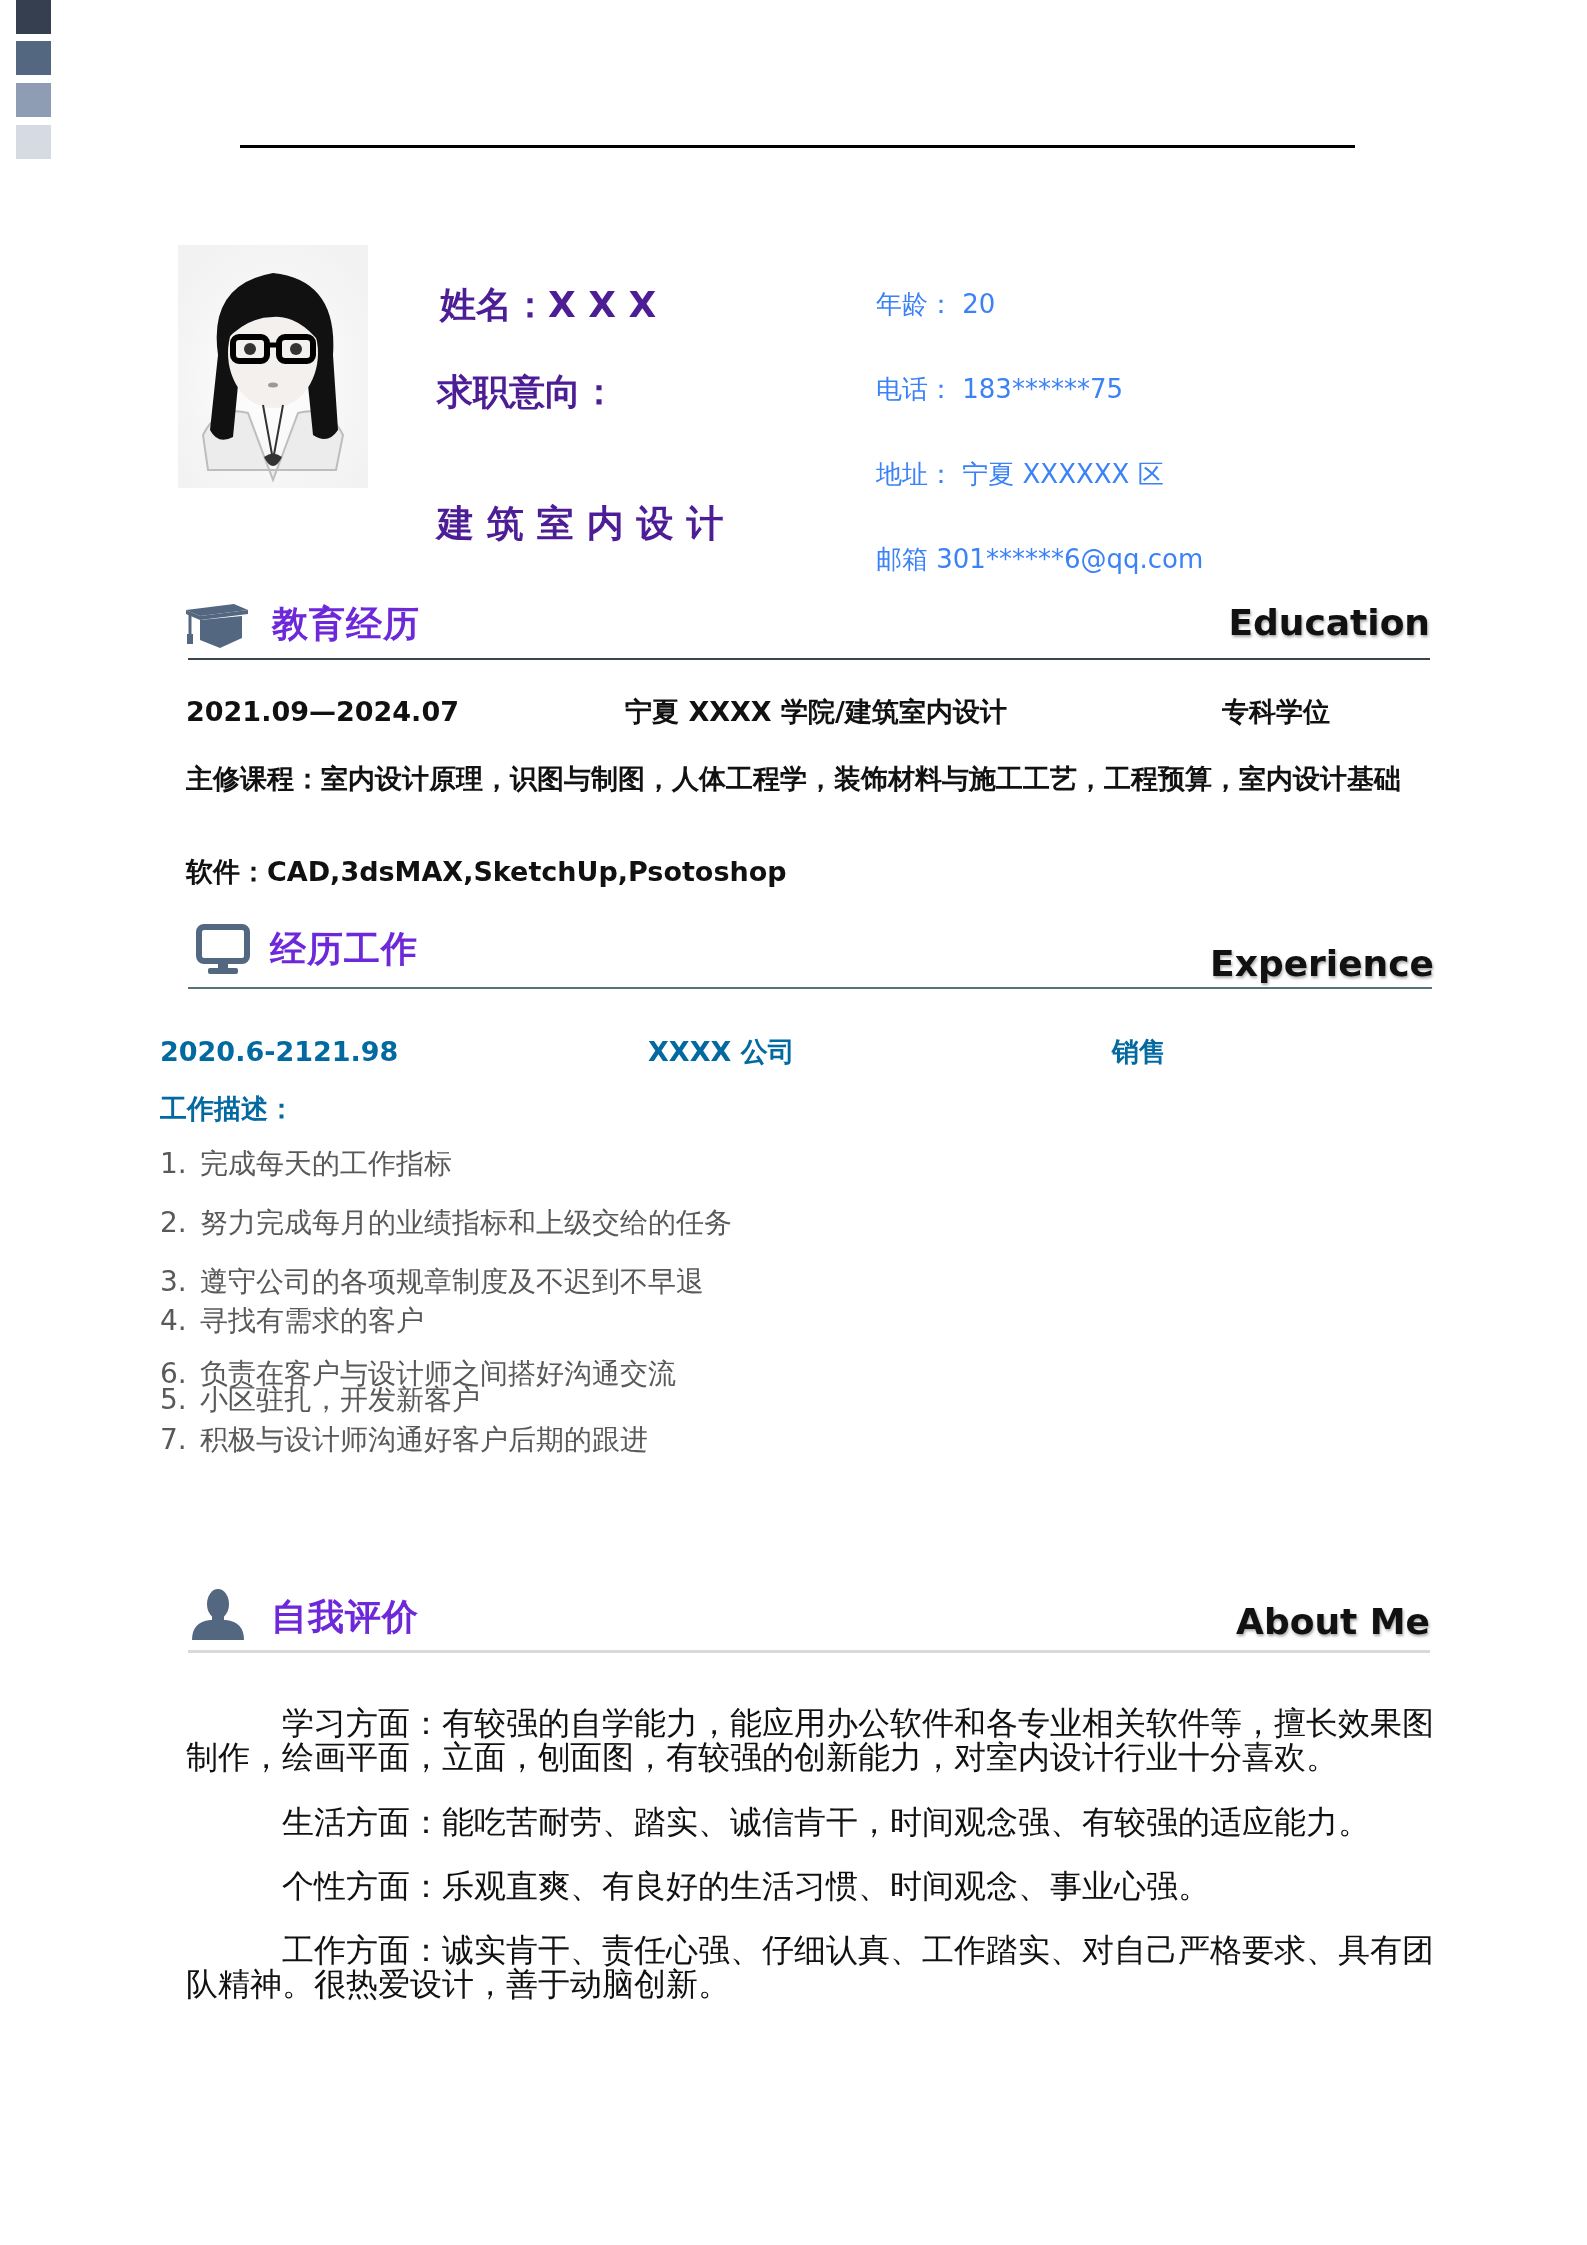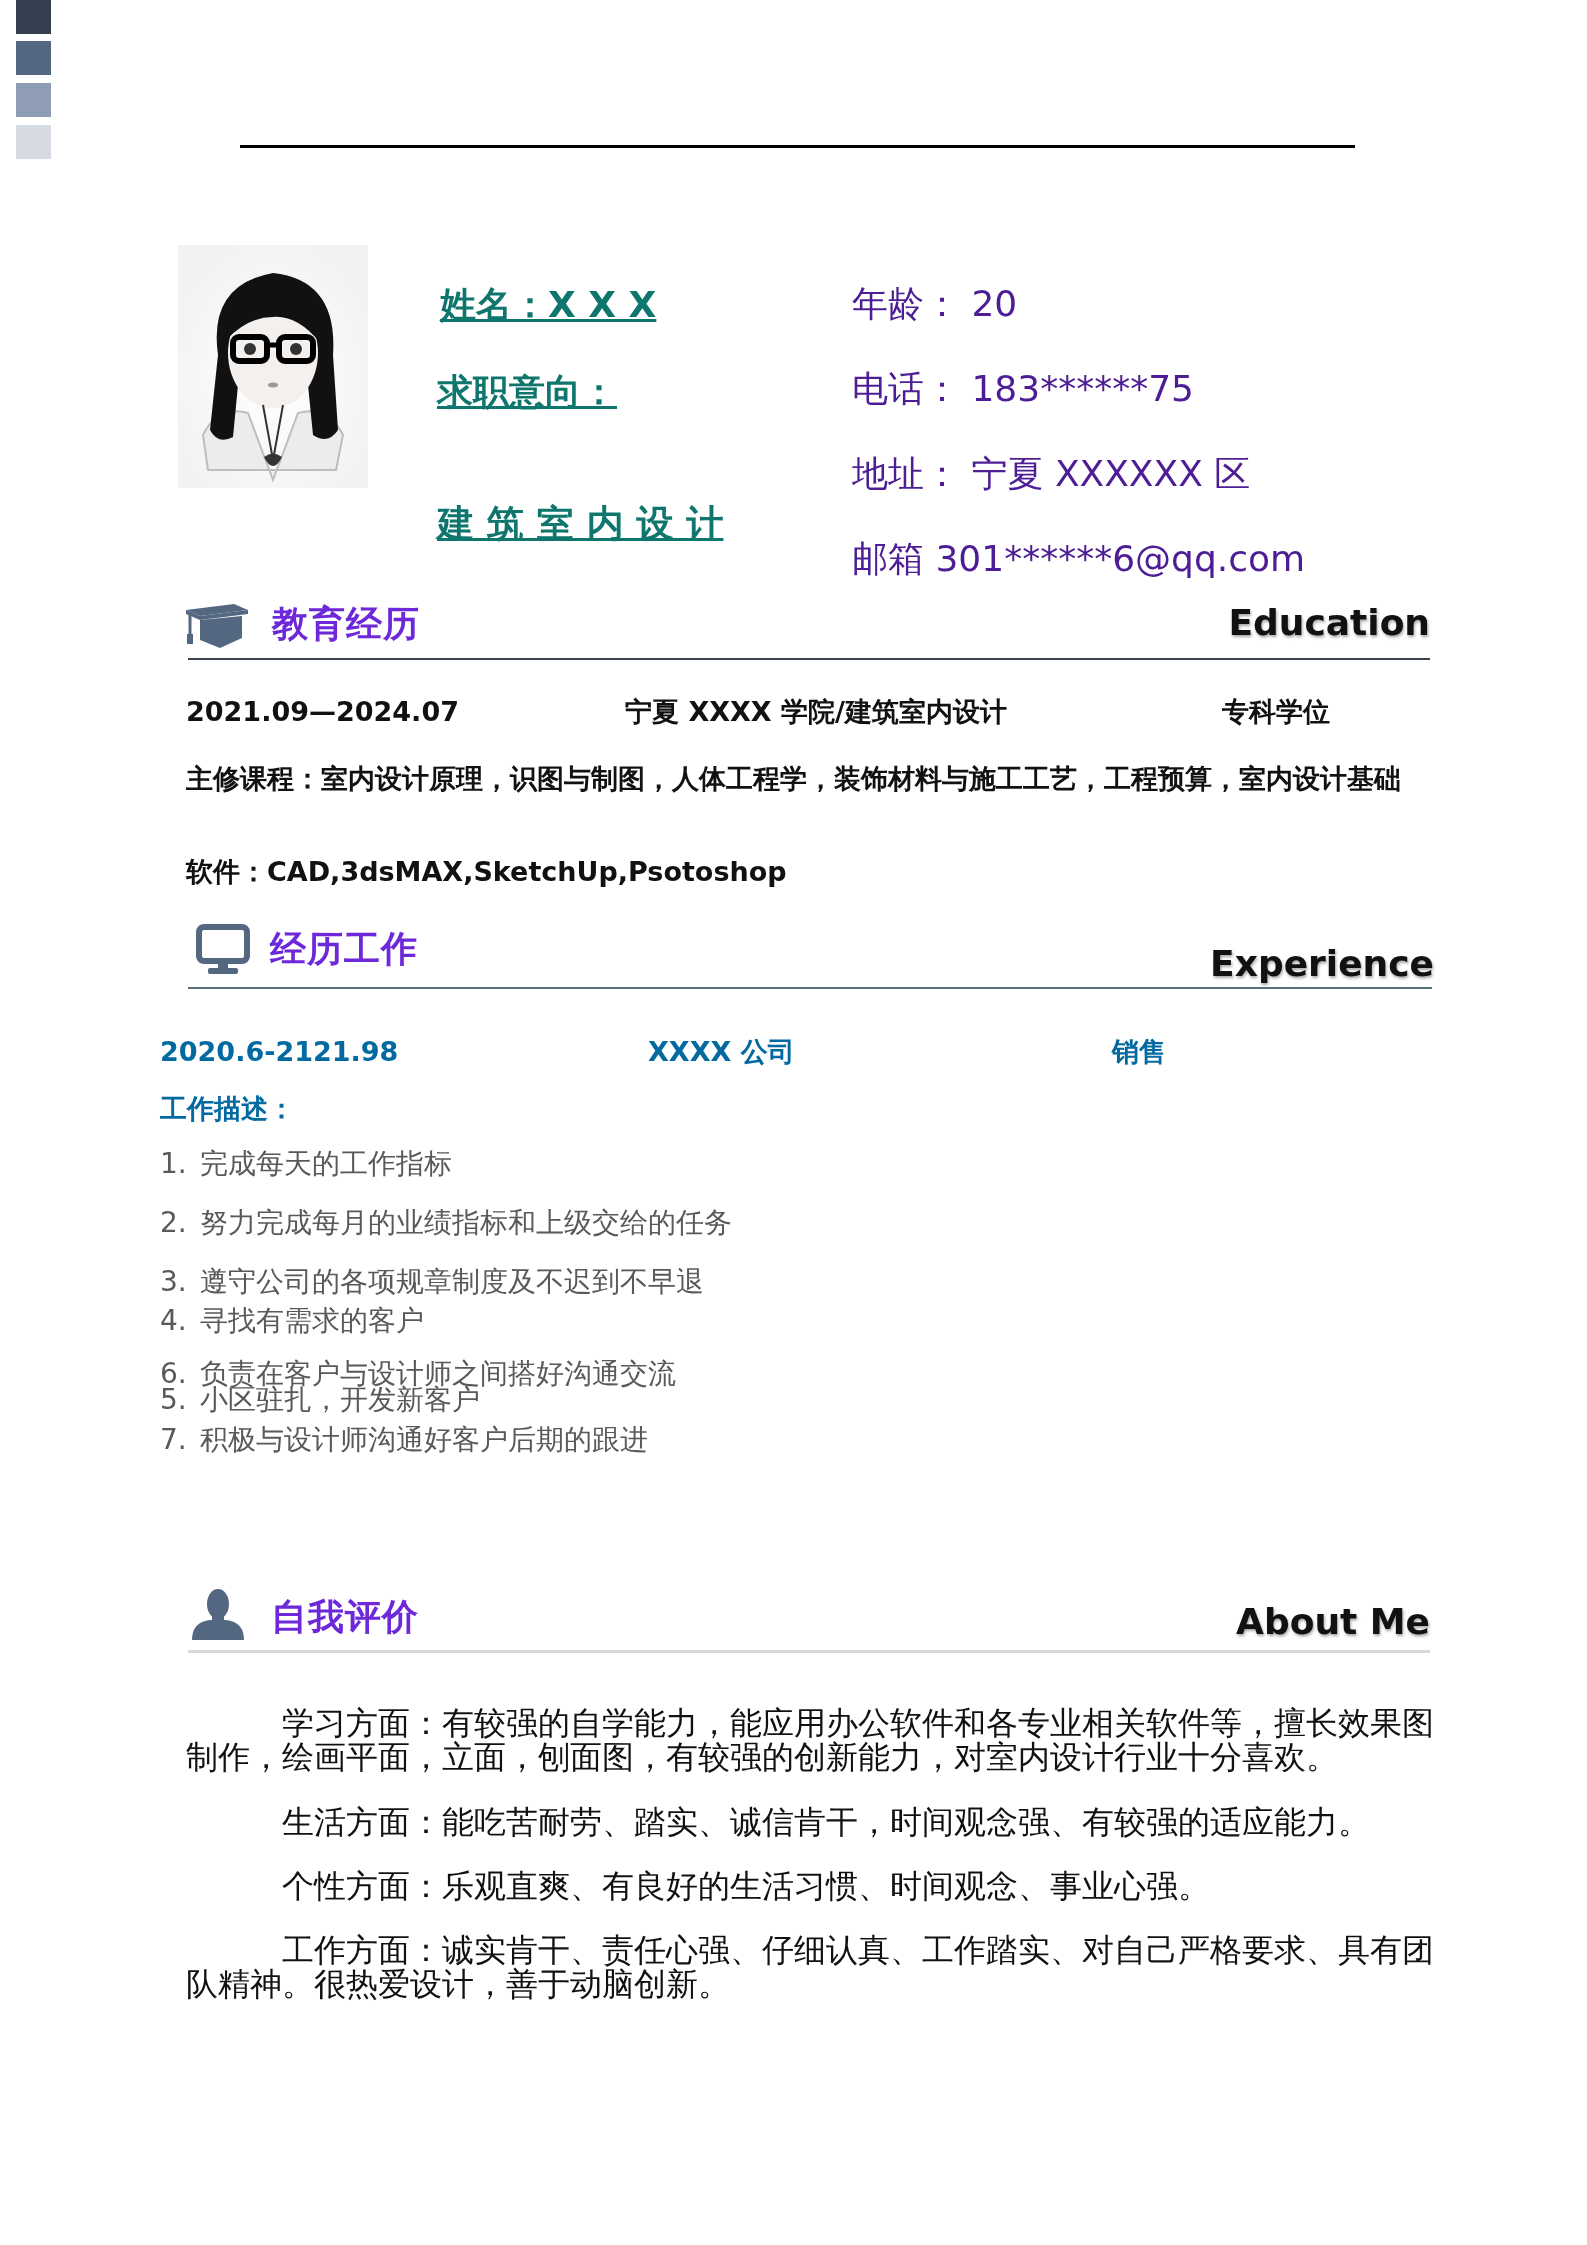--- a/index.html
+++ b/index.html
@@ -3,22 +3,22 @@
 <meta charset="utf-8">
 <style>
   html, body { margin:0; padding:0; background:#ffffff; }
   body { width:1587px; height:2245px; position:relative; overflow:hidden;
          font-family:"DejaVu Sans","Liberation Sans",sans-serif; color:#000; }
   .swatch { position:absolute; left:16px; width:35px; height:34px; }
   .top-rule { position:absolute; left:240px; top:145px; width:1115px; height:3px; background:#000; }
 
   .photo { position:absolute; left:178px; top:245px; width:190px; height:243px; background:#fafafa; }
 
-  .hname { position:absolute; left:440px; font-size:36px; font-weight:bold; line-height:40px; white-space:nowrap; color:#0f766e;text-decoration:underline; }
-  .hinfo { position:absolute; left:852px; font-size:36px; line-height:42px; white-space:nowrap; color:#4c1d95; }
+  .hname { position:absolute; left:440px; font-size:36px; font-weight:bold; line-height:40px; white-space:nowrap; color:#4c1d95; }
+  .hinfo { position:absolute; left:876px; font-size:26px; line-height:42px; white-space:nowrap; color:#3b82f6; }
 
   .sec-icon { position:absolute; }
   .sec-title { position:absolute; font-size:36px; font-weight:bold; line-height:42px; white-space:nowrap; color:#6d28d9; letter-spacing:1px; }
   .sec-en { position:absolute; font-size:36px; font-weight:bold; line-height:42px; white-space:nowrap; color:#111;
             text-shadow:1px 2px 3px rgba(0,0,0,0.35); text-align:center; }
   .sec-line { position:absolute; height:2px; }
 
   .row-bold { position:absolute; font-size:27px; font-weight:bold; line-height:34px; white-space:nowrap; }
   .edu { color:#111; }
   .exp { color:#0369a1; }

